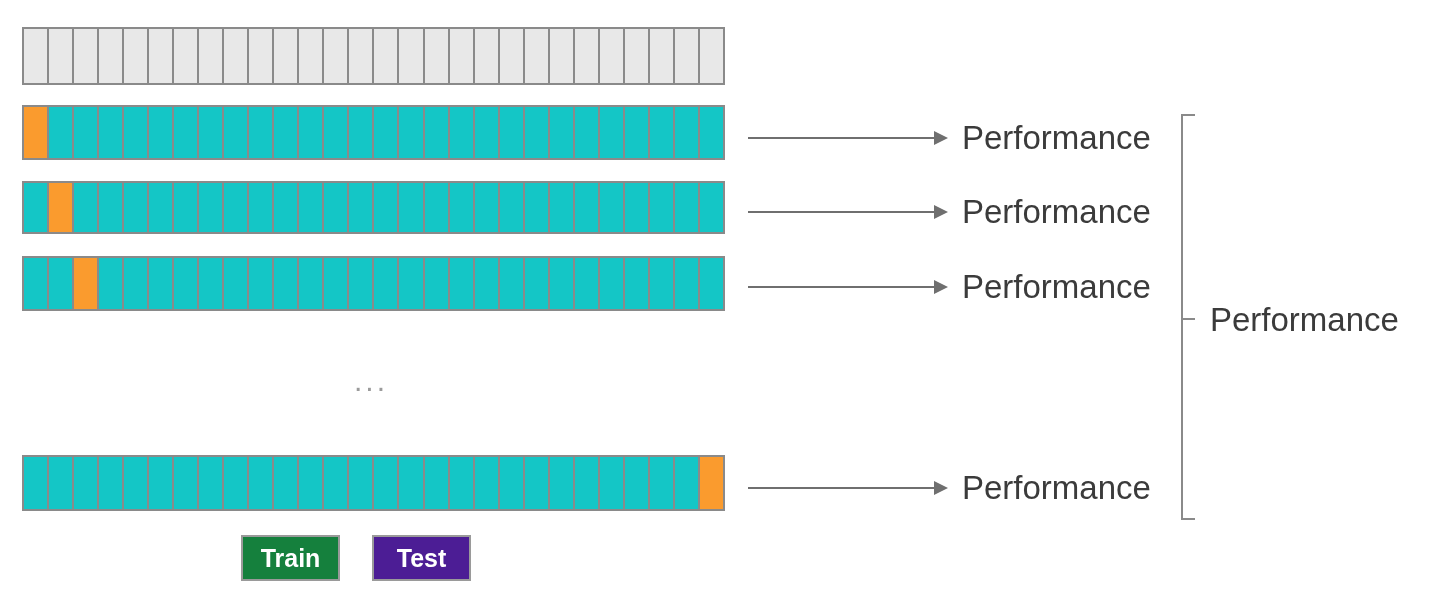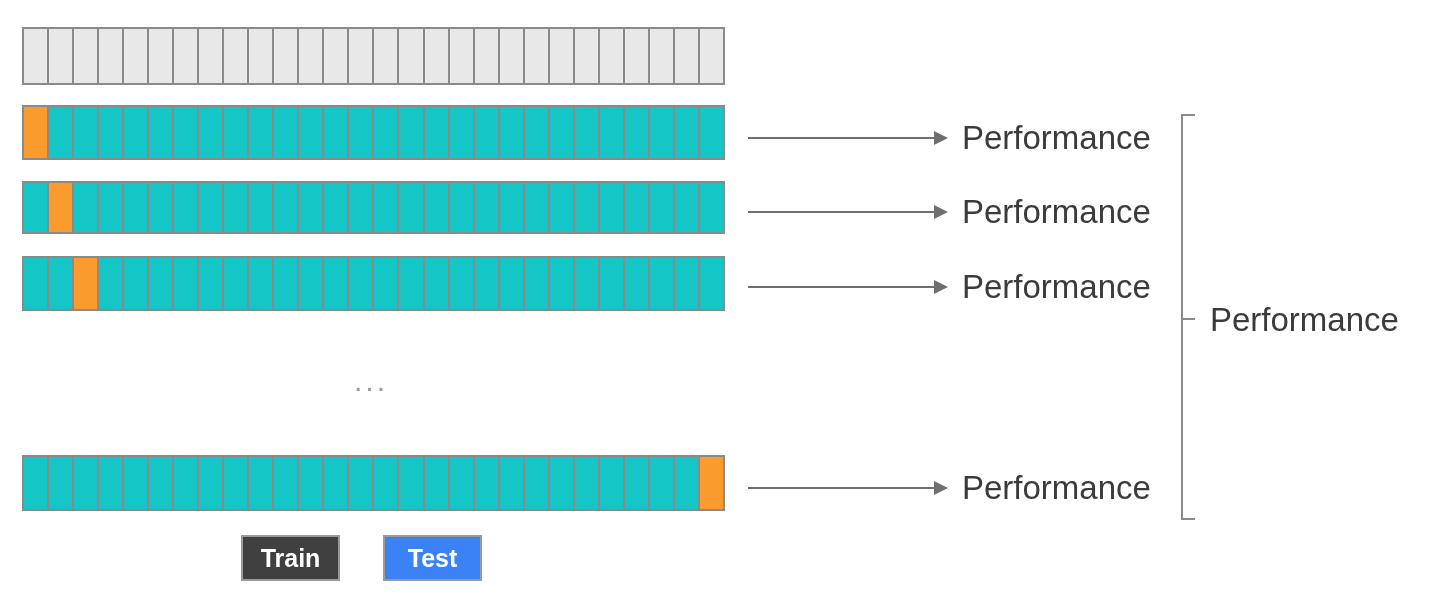--- a/index.html
+++ b/index.html
@@ -102,22 +102,22 @@
     box-sizing: border-box;
     border: 2px solid #9a9a9a;
     display: flex;
     align-items: center;
     justify-content: center;
     color: #ffffff;
     font-size: 25px;
     font-weight: bold;
     font-family: "Liberation Sans", sans-serif;
   }
-  .legend-chip.train { background: #404040; }
-  .legend-chip.test  { background: #3b82f6; margin-left: 11px; }
+  .legend-chip.train { background: #15803d; }
+  .legend-chip.test  { background: #4c1d95; }
 </style>
 </head>
 <body>
 
 <div id="stage">
 
   <div class="fold-row" style="left:22px; top:27px; width:703px; height:58px;">
     <div class="cell empty"></div>
       <div class="cell empty"></div>
       <div class="cell empty"></div>

